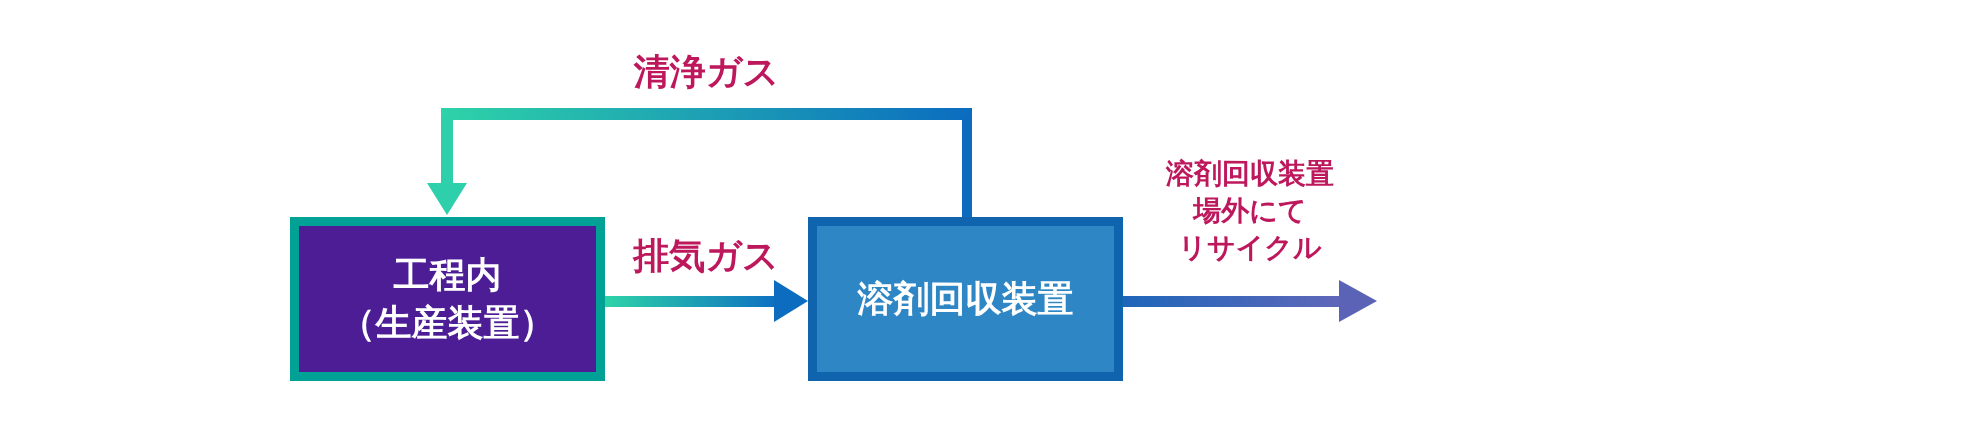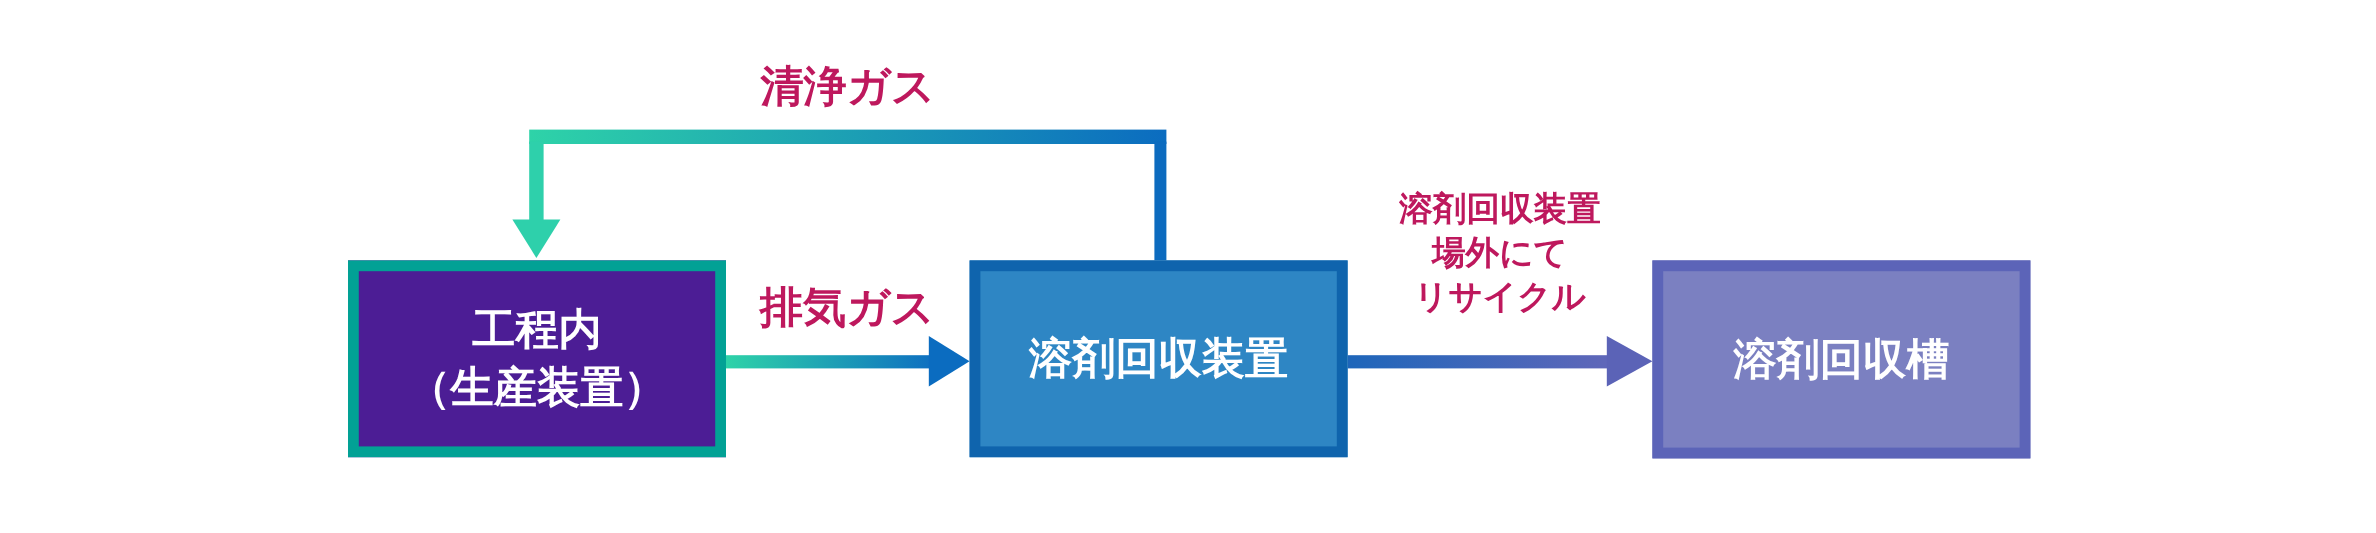--- a/index.html
+++ b/index.html
@@ -134,17 +134,14 @@
 
   <div class="box box-process">
     <span class="box-label">工程内
 （生産装置）</span>
   </div>
 
   <div class="box box-recovery">
     <span class="box-label">溶剤回収装置</span>
   </div>
 
-  <div class="box box-tank">
-    <span class="box-label">溶剤回収槽</span>
-  </div>
 
 </div>
 
 </body></html>

